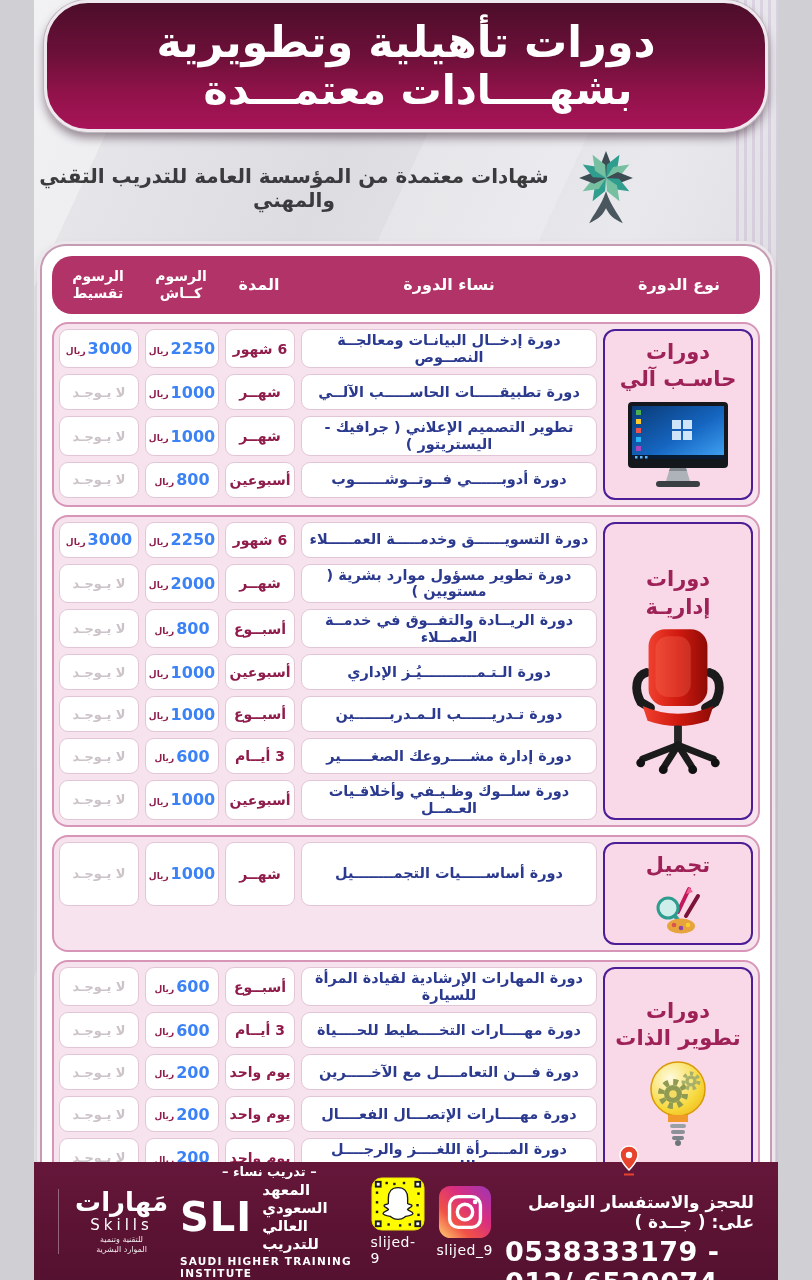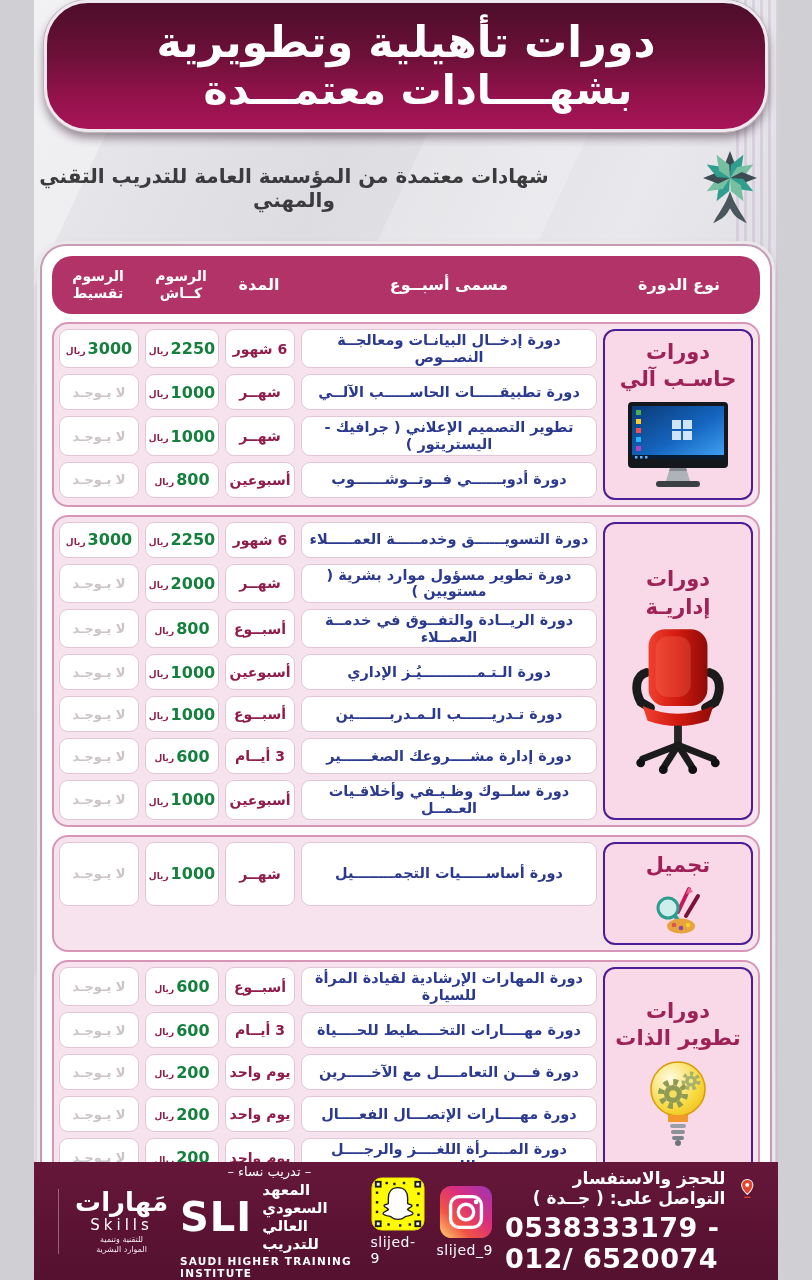--- a/index.html
+++ b/index.html
@@ -24,21 +24,21 @@
     border-radius:44px;border:3px solid #efe8ee;
     background:linear-gradient(180deg,#4c0d2a 0%,#6d1039 42%,#8f1249 70%,#a81458 100%);
     box-shadow:0 0 0 1px #bfb7be, 0 6px 10px rgba(40,10,30,.45);
     display:flex;flex-direction:column;align-items:center;justify-content:center;gap:2px;
   }
   .banner-line{color:#fff;font-weight:700;text-align:center;line-height:1.12;}
   .banner-line.l1{font-size:43px;}
   .banner-line.l2{font-size:41px;letter-spacing:1px;margin-left:24px;}
   
   .subtitle-row{
-    position:relative;z-index:2;height:112px;display:flex;align-items:center;justify-content:space-between;gap:10px;padding-right:6px;
+    position:relative;z-index:2;height:112px;display:flex;align-items:center;justify-content:flex-end;gap:10px;padding-right:6px;
   }
   .subtitle-text{font-size:20px;font-weight:700;color:#3b3b3e;max-width:520px;text-align:center;}
   
   .table-card{
     position:relative;z-index:2;width:732px;margin:0 auto;
     background:#fff;border:2px solid #c59cb4;border-radius:26px;padding:10px;
     box-shadow:0 0 0 3px #ebe7ea, 0 6px 12px rgba(60,20,45,.25);
   }
   .thead{
     display:grid;grid-template-columns:150px 1fr 70px 74px 80px;gap:6px;
@@ -60,36 +60,36 @@
   .rows{flex:1;display:flex;flex-direction:column;gap:6px;}
   .row{display:grid;grid-template-columns:1fr 70px 74px 80px;gap:6px;}
   .cell{
     background:#fff;border:1px solid #e2c6d6;border-radius:9px;min-height:36px;
     display:flex;align-items:center;justify-content:center;text-align:center;overflow:hidden;
   }
   .section.single .cell{min-height:64px;}
   .name-cell{color:#2b3a8f;font-weight:700;font-size:14.5px;line-height:1.15;padding:2px 4px;}
   .dur-cell{color:#8f1c4b;font-weight:700;font-size:14px;padding:0 2px;}
   .fee{gap:2px;}
-  .fee .num{color:#15803d;font-weight:700;font-size:16px;}
+  .fee .num{color:#3b82f6;font-weight:700;font-size:16px;}
   .fee .unit{color:#8f1c4b;font-weight:700;font-size:9px;margin-bottom:-4px;}
   .none{color:#ccc3c9;font-weight:700;font-size:13px;letter-spacing:1px;}
   
   .footer{
     position:absolute;left:0;right:0;bottom:0;height:118px;z-index:3;
     background:linear-gradient(180deg,#65173a 0%,#5c1333 55%,#551130 100%);
     display:flex;align-items:center;justify-content:space-between;padding:0 24px;gap:12px;color:#fff;
   }
   .contact{display:flex;flex-direction:column;align-items:flex-start;gap:4px;}
-  .contact-line1{display:flex;align-items:center;gap:16px;font-size:17px;font-weight:700;}
+  .contact-line1{display:flex;align-items:center;gap:16px;font-size:17px;font-weight:700;flex-direction:column;}
   .contact-phone{direction:ltr;font-size:27px;font-weight:700;letter-spacing:.5px;align-self:center;}
-  .social{display:flex;flex-direction:column;gap:3px;}
+  .social{display:flex;flex-direction:column;align-items:center;gap:3px;}
   .social .handle{direction:ltr;font-size:14px;letter-spacing:.5px;}
   .sli-block{display:flex;flex-direction:column;align-items:center;gap:2px;}
-  .women{font-size:13px;font-weight:400;letter-spacing:1px;}
+  .women{font-size:13px;font-weight:700;letter-spacing:1px;}
   .sli-row{display:flex;direction:ltr;align-items:center;gap:10px;}
   .sli-big{font-size:40px;font-weight:700;line-height:.9;letter-spacing:1px;}
   .inst-ar{font-size:15px;font-weight:700;}
   .inst-en{direction:ltr;font-size:10.5px;font-weight:700;letter-spacing:1.2px;}
   .skills{display:flex;flex-direction:column;align-items:center;gap:1px;border-left:1px solid rgba(255,255,255,.35);padding-left:16px;}
   .sk-ar{font-size:26px;font-weight:700;line-height:1;}
   .sk-en{font-size:15px;letter-spacing:4px;}
   .sk-tag{font-size:8px;opacity:.9;}
   svg{display:block;}
 </style>
@@ -141,21 +141,21 @@
           </g>
       </g>
       <path d="M50 54 C44 72 36 80 30 92 C42 86 46 82 50 74 C54 82 58 86 70 92 C64 80 56 72 50 54 Z" fill="#4a575f"></path>
     </svg>
     <div class="subtitle-text">شهادات معتمدة من المؤسسة العامة للتدريب التقني والمهني</div>
   </div>
 
   <div class="table-card">
     <div class="thead">
       <div class="th">نوع الدورة</div>
-      <div class="th">مسمى أسبــوع</div>
+      <div class="th">نساء الدورة</div>
       <div class="th">المدة</div>
       <div class="th small">
         <span>الرسوم</span>
         <span>كــاش</span>
       </div>
       <div class="th small">
         <span>الرسوم</span>
         <span>تقسيط</span>
       </div>
     </div>

